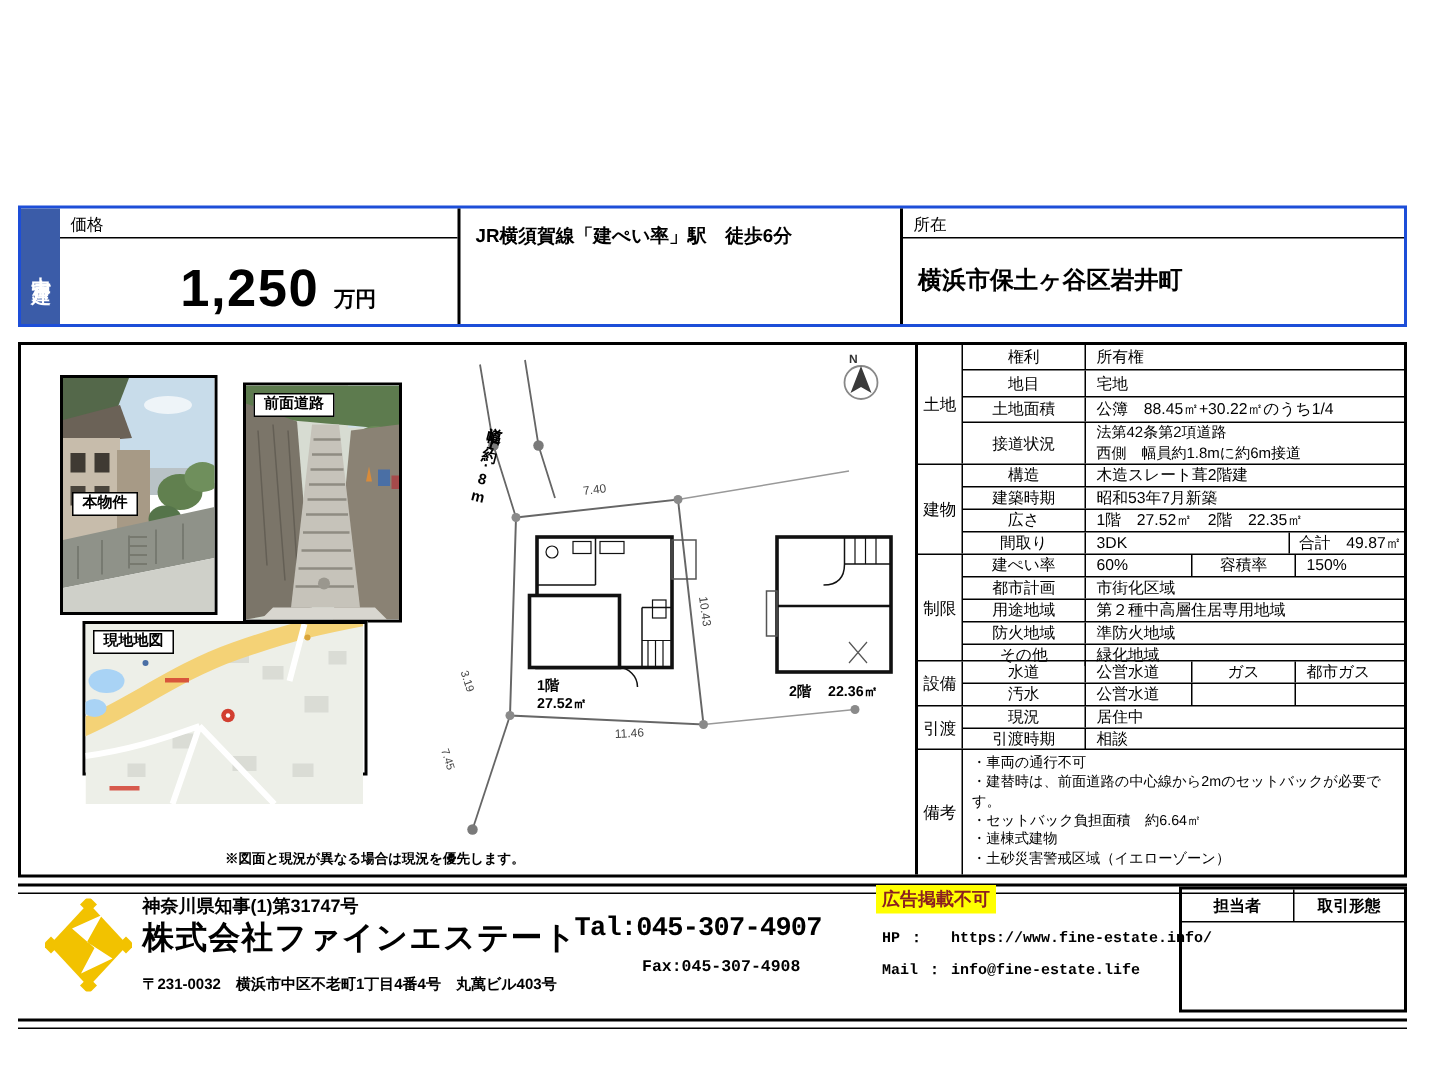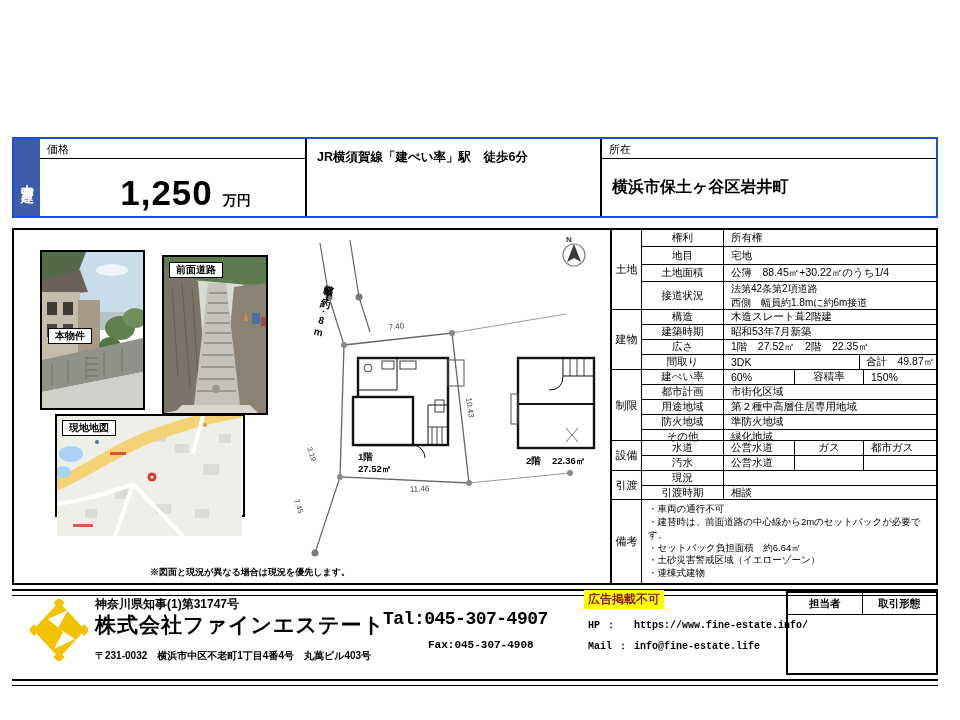--- a/index.html
+++ b/index.html
@@ -336,36 +336,37 @@
             <div class="v2"></div>
           </div>
         </div>
       </div>
 
       <div class="grp g-hikiwatashi">
         <div class="gl">引渡</div>
         <div class="grows">
           <div class="r">
             <div class="il">現況</div>
+            <div class="v">居住中</div>
           </div>
           <div class="r">
             <div class="il">引渡時期</div>
             <div class="v">相談</div>
           </div>
         </div>
       </div>
 
       <div class="grp g-biko">
         <div class="gl">備考</div>
         <div class="remarks">
           <div>・車両の通行不可</div>
           <div>・建替時は、前面道路の中心線から2mのセットバックが必要です。</div>
           <div>・セットバック負担面積　約6.64㎡</div>
+          <div>・連棟式建物</div>
           <div>・土砂災害警戒区域（イエローゾーン）</div>
-          <div>・連棟式建物</div>
         </div>
       </div>
 
     </div>
   </div>
 
   <div class="rule topr"></div>
 
   <svg class="logo" width="58" height="62" viewBox="0 0 58 62">
     <rect x="25" y="0" width="8" height="8" fill="#f2c200" transform="rotate(45 29 4)"></rect>

